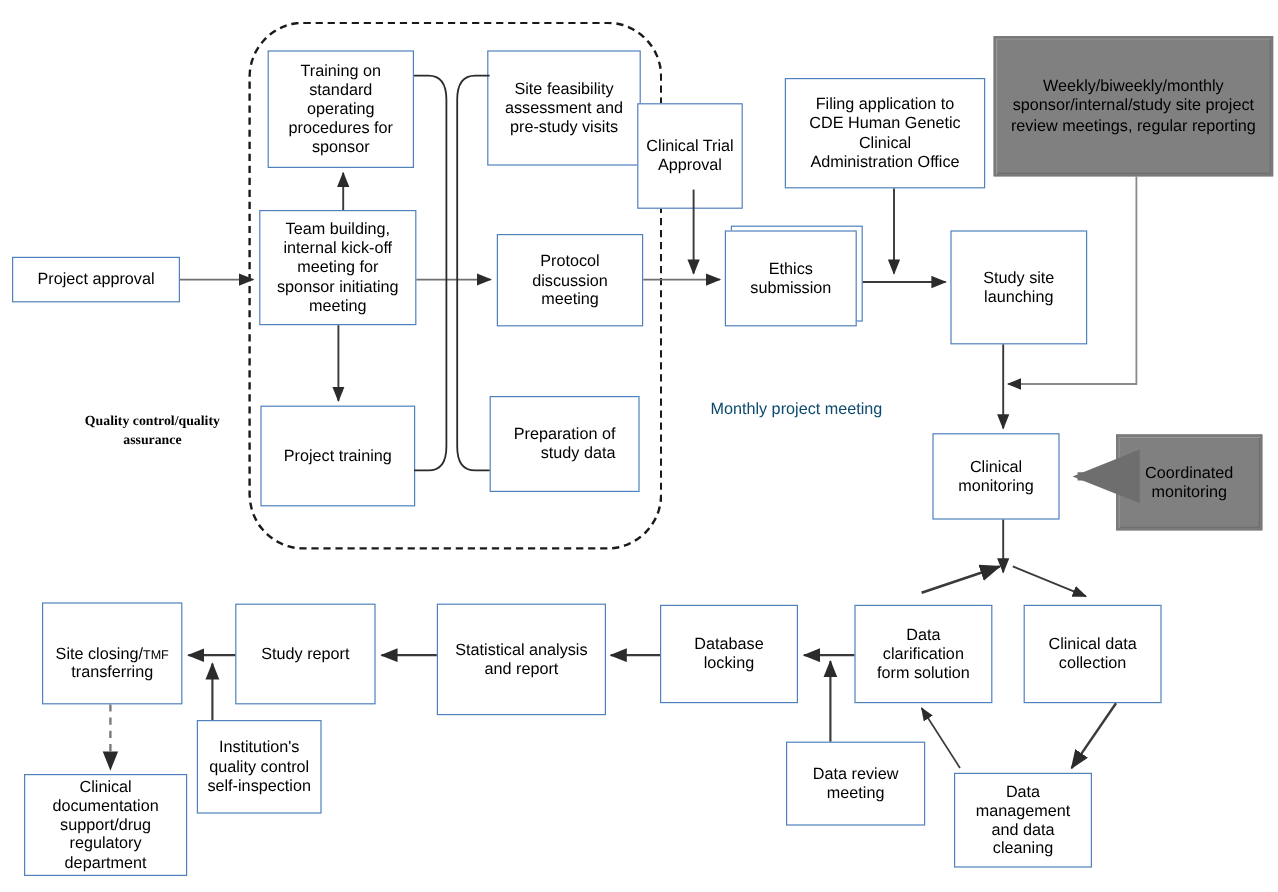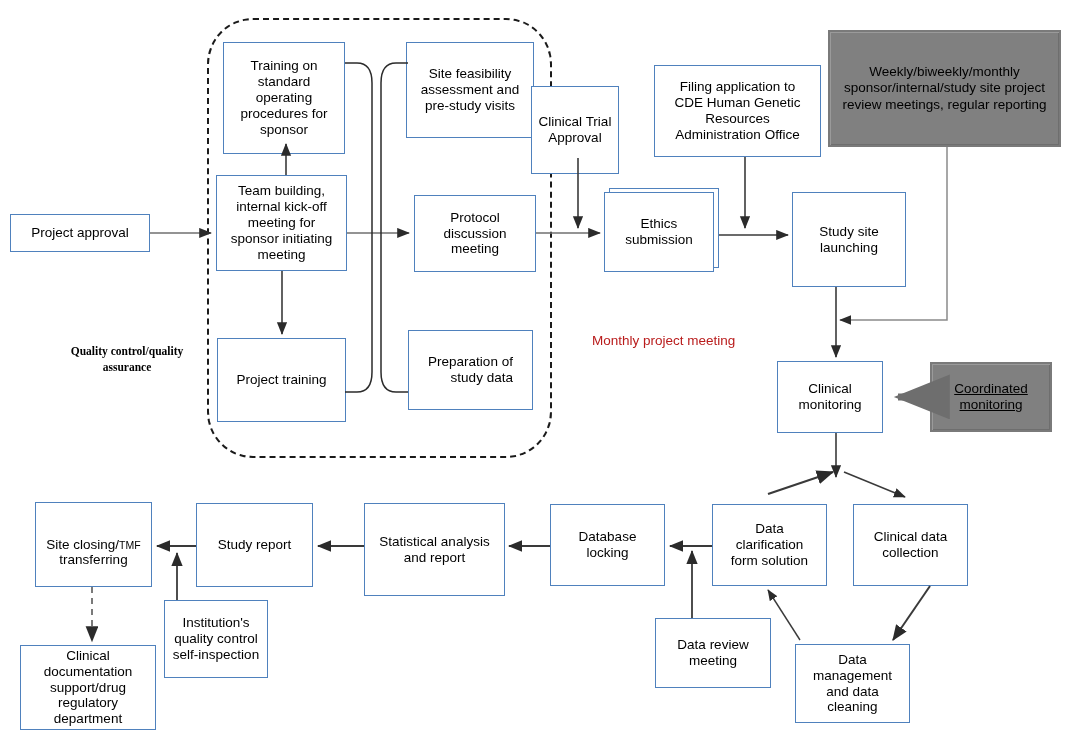--- a/index.html
+++ b/index.html
@@ -28,21 +28,21 @@
     box-sizing:border-box;
     background:#808080;
     border:2px solid #7a7a7a;
     box-shadow: inset 1px 1px 0 #9a9a9a, inset -1px -1px 0 #6e6e6e;
     display:flex;align-items:center;justify-content:center;
     text-align:center;color:#000000;
     font-size:13.5px;line-height:1.2;
     padding:15px 6px;white-space:pre-line;
   }
   .lbl{
-    position:absolute;color:#b91c1c;font-size:13.5px;white-space:pre-line;
+    position:absolute;color:#0c4a6e;font-size:13.5px;white-space:pre-line;
   }
   .qclabel{
     position:absolute;
     font-family:"Liberation Serif", serif;
     font-weight:bold;font-size:11.5px;color:#000;
     text-align:center;line-height:1.35;
   }
   .dashbox{
     position:absolute;
     box-sizing:border-box;
@@ -63,21 +63,21 @@
 
   <div class="dashbox" style="left:207px;top:18px;width:345px;height:440px;"></div>
 
   <div class="qclabel" style="left:52px;top:344px;width:150px;">Quality control/quality
 assurance</div>
 
   <div class="lbl" style="left:592px;top:333px;">Monthly project meeting</div>
 
   <div class="box" style="left:10px;top:214px;width:140px;height:38px;">Project approval</div>
 
-  <div class="box" style="left:223px;top:42px;width:122px;height:112px;">Training on
+  <div class="box" style="left:223px;top:42px;width:122px;height:98px;">Training on
 standard
 operating
 procedures for
 sponsor</div>
 
   <div class="box" style="left:216px;top:175px;width:131px;height:96px;">Team building,
 internal kick-off
 meeting for
 sponsor initiating
 meeting</div>
@@ -93,38 +93,38 @@
 meeting</div>
 
   <div class="box" style="left:408px;top:330px;width:125px;height:80px;text-align:right;">Preparation of
 study data</div>
 
   <div class="box" style="left:531px;top:86px;width:88px;height:88px;">Clinical Trial
 Approval</div>
 
   <div class="box" style="left:654px;top:65px;width:167px;height:92px;">Filing application to
 CDE Human Genetic
-Resources
+Clinical
 Administration Office</div>
 
   <div class="shadowbox" style="left:609px;top:188px;width:110px;height:80px;"></div>
   <div class="box" style="left:604px;top:192px;width:110px;height:80px;">Ethics
 submission</div>
 
   <div class="box" style="left:792px;top:192px;width:114px;height:95px;">Study site
 launching</div>
 
   <div class="gbox" style="left:828px;top:30px;width:233px;height:117px;">Weekly/biweekly/monthly
 sponsor/internal/study site project
 review meetings, regular reporting</div>
 
   <div class="box" style="left:777px;top:361px;width:106px;height:72px;">Clinical
 monitoring</div>
 
-  <div class="gbox" style="left:930px;top:362px;width:122px;height:70px;text-decoration:underline;">Coordinated
+  <div class="gbox" style="left:930px;top:362px;width:122px;height:80px;">Coordinated
 monitoring</div>
 
   <div class="box" style="left:853px;top:504px;width:115px;height:82px;">Clinical data
 collection</div>
 
   <div class="box" style="left:795px;top:644px;width:115px;height:79px;">Data
 management
 and data
 cleaning</div>
 

